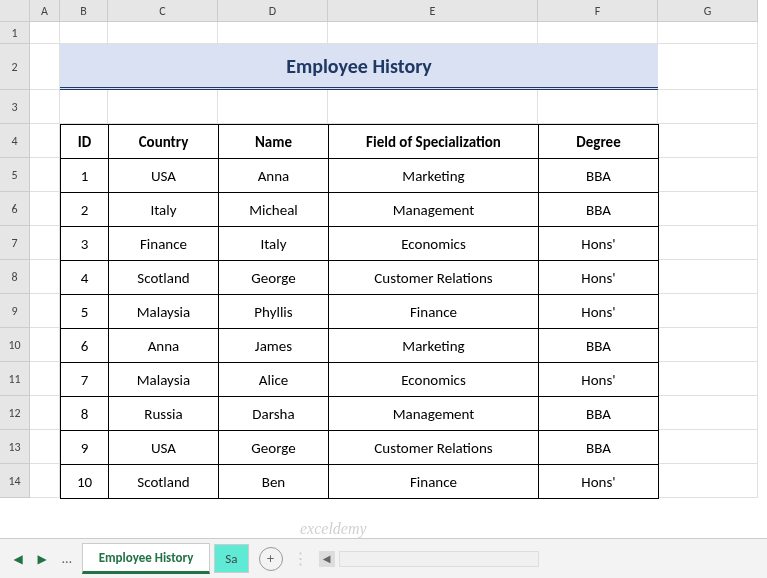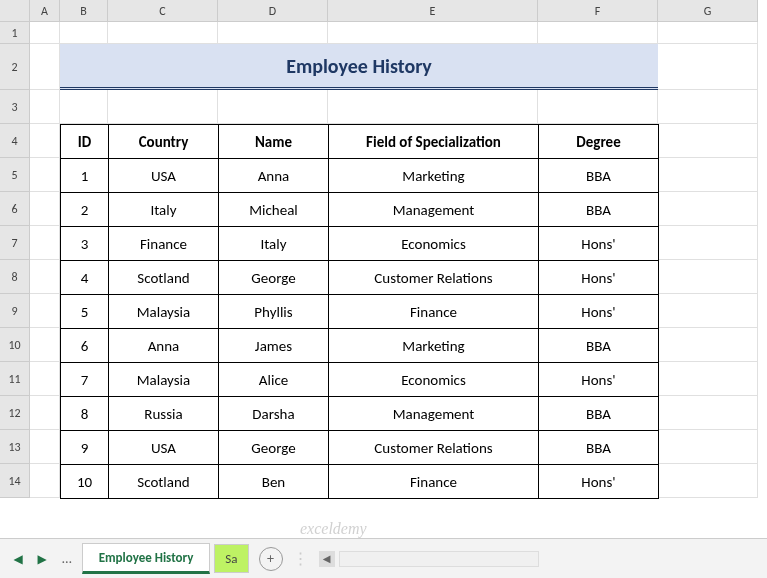--- a/index.html
+++ b/index.html
@@ -143,21 +143,21 @@
 .tab {
   padding: 6px 16px;
   background: #fff;
   border: 1px solid #ccc;
   border-bottom: 3px solid #217346;
   font-weight: bold;
   color: #217346;
   font-size: 13px;
 }
 .tab.inactive {
-  background: #bef264;
+  background: #5eead4;
   border-bottom: 1px solid #ccc;
   color: #444;
   font-weight: normal;
   padding: 6px 10px;
 }
 .add-tab {
   width: 24px;
   height: 24px;
   border-radius: 50%;
   border: 1px solid #999;

